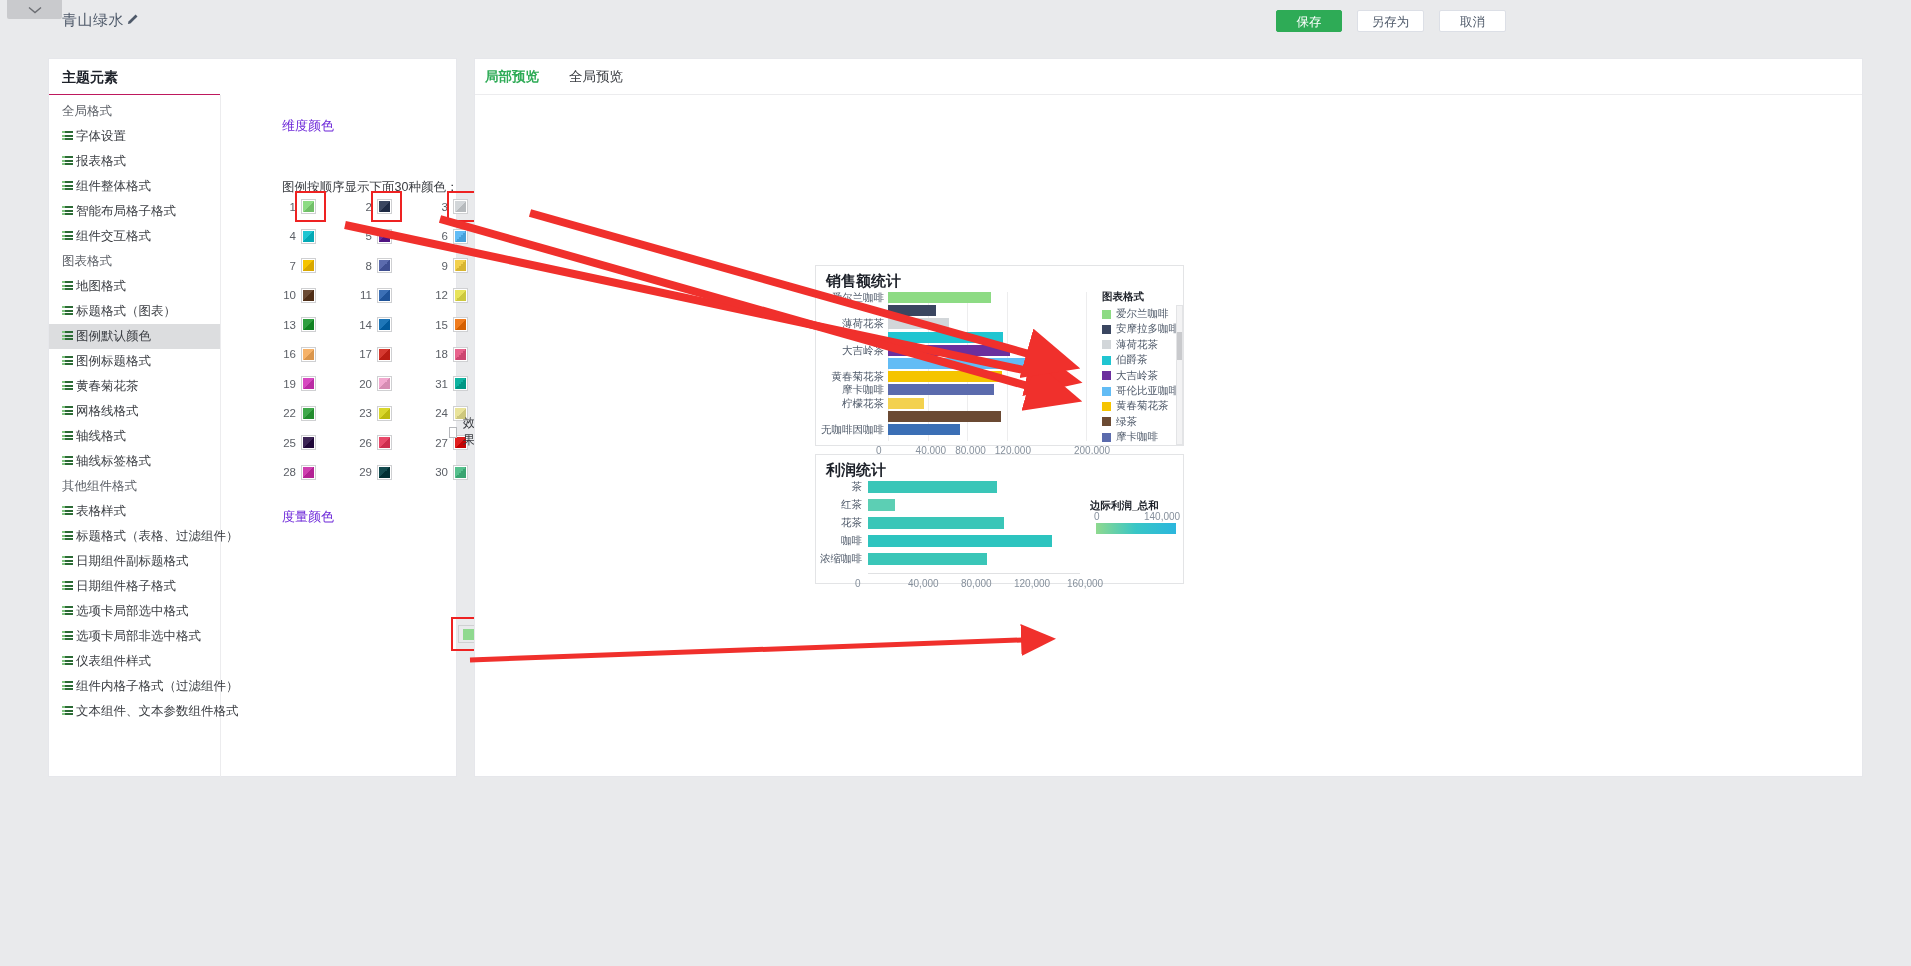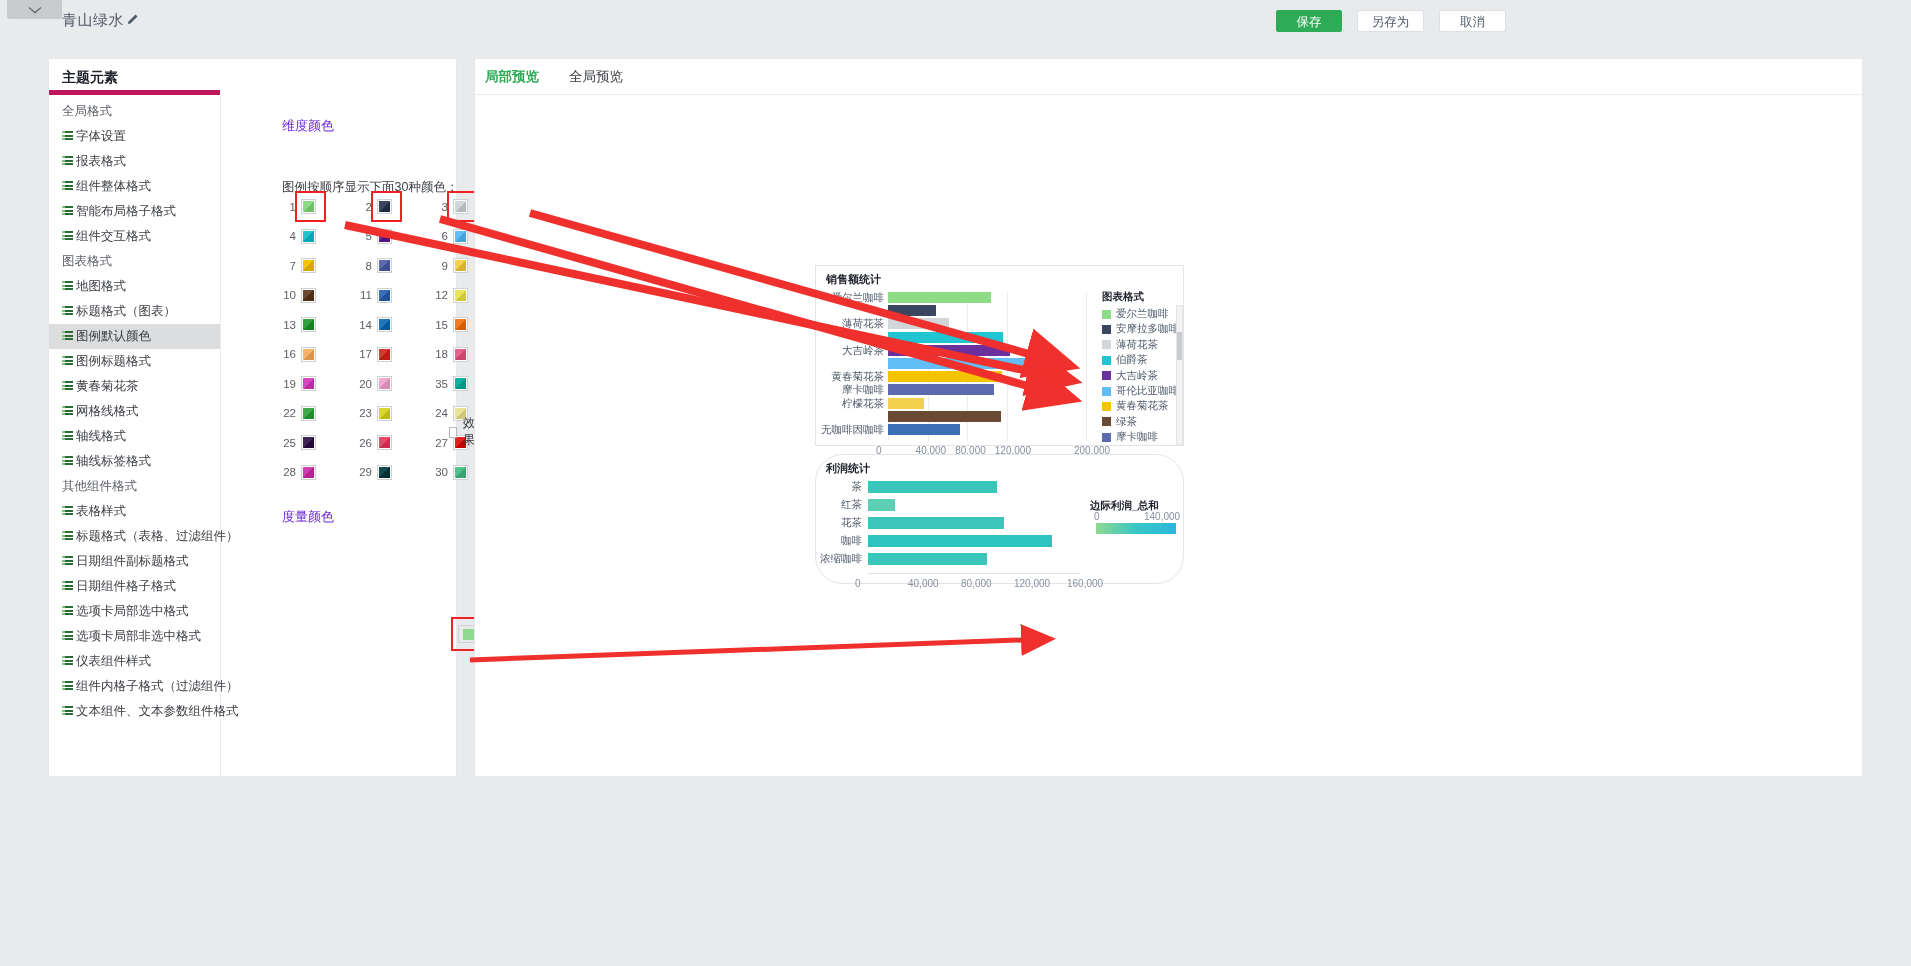--- a/index.html
+++ b/index.html
@@ -44,21 +44,21 @@
   .btn-cancel{left:1439px;width:67px;}
 
   
   .left-panel{
     position:absolute;left:48px;top:58px;width:409px;height:719px;
     background:#fff;border:1px solid #e6e7eb;box-sizing:border-box;
   }
   .panel-header{
     position:absolute;top:0;height:36px;line-height:36px;
     font-size:14px;font-weight:bold;color:#1d2129;
-    border-bottom:5px solid #be185d;box-sizing:border-box;
+    border-bottom:1px solid #be185d;box-sizing:border-box;
   }
   .hdr-theme{left:0;width:171px;padding-left:13px;}
   .hdr-setting{left:171px;width:237px;padding-left:14px;}
   .col-divider{
     position:absolute;left:171px;top:36px;width:1px;height:682px;background:#ececee;
   }
   
   .theme-list{
     position:absolute;left:0;top:40px;width:171px;
   }
@@ -147,23 +147,23 @@
   .prev-tab.active{color:#2eab56;font-weight:bold;}
   .prev-tab.idle{color:#3a3d42;}
   .tab-0{left:10px;}
   .tab-1{left:94px;}
 
   
   .chart-card{
     position:absolute;background:#fff;border:1px solid #e3e4e6;box-sizing:border-box;
   }
   .card-sales{left:340px;top:206px;width:369px;height:181px;}
-  .card-profit{left:340px;top:395px;width:369px;height:130px;border-radius:28px;}
+  .card-profit{left:340px;top:395px;width:369px;height:130px;}
   .chart-title{
-    position:absolute;left:10px;top:6px;font-size:11px;font-weight:bold;color:#1d2129;
+    position:absolute;left:10px;top:6px;font-size:15px;font-weight:bold;color:#1d2129;
   }
   .cat-label{
     position:absolute;font-size:10.5px;color:#4e5969;text-align:right;white-space:nowrap;
   }
   .bar{position:absolute;height:11px;}
   .gridline{position:absolute;width:1px;background:#ededee;}
   .axisline{position:absolute;height:1px;background:#e0e1e3;}
   .tick{
     position:absolute;font-size:10px;color:#86909c;white-space:nowrap;
   }
@@ -431,21 +431,21 @@
             <span class="sw-fill" style="background:linear-gradient(135deg,#d648c0 50%,#ba2ca4 50%);"></span>
           </span>
         </div>
         <div class="sw-cell" style="left:76px;top:177px;">
           <span class="sw-num">20</span>
           <span class="sw-box">
             <span class="sw-fill" style="background:linear-gradient(135deg,#f2a9cf 50%,#d68db3 50%);"></span>
           </span>
         </div>
         <div class="sw-cell" style="left:152px;top:177px;">
-          <span class="sw-num">35</span>
+          <span class="sw-num">31</span>
           <span class="sw-box">
             <span class="sw-fill" style="background:linear-gradient(135deg,#0fb3a0 50%,#009784 50%);"></span>
           </span>
         </div>
         <div class="sw-cell" style="left:0px;top:206.5px;">
           <span class="sw-num">22</span>
           <span class="sw-box">
             <span class="sw-fill" style="background:linear-gradient(135deg,#3fa84a 50%,#238c2e 50%);"></span>
           </span>
         </div>

